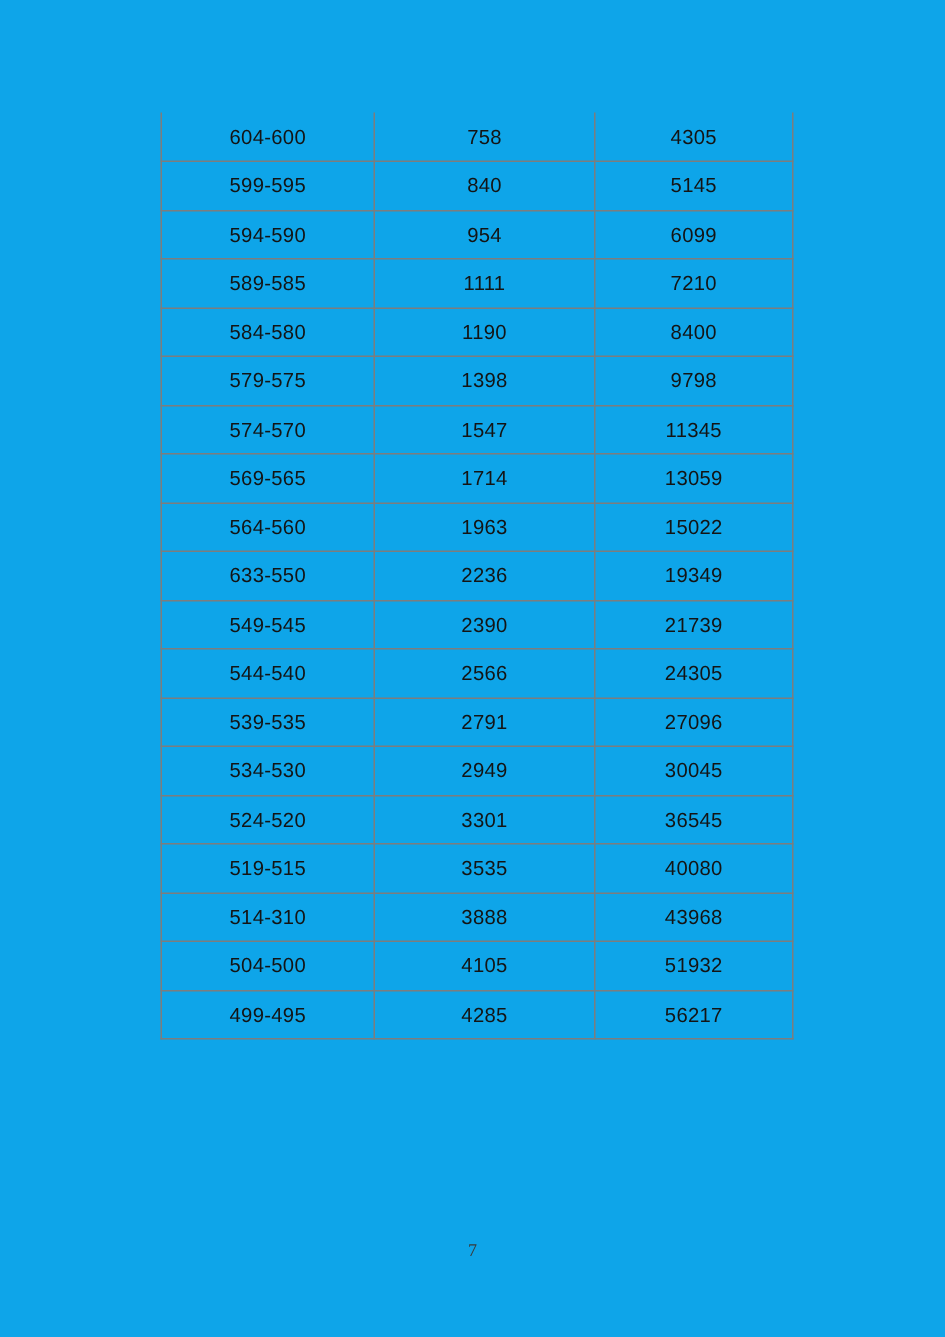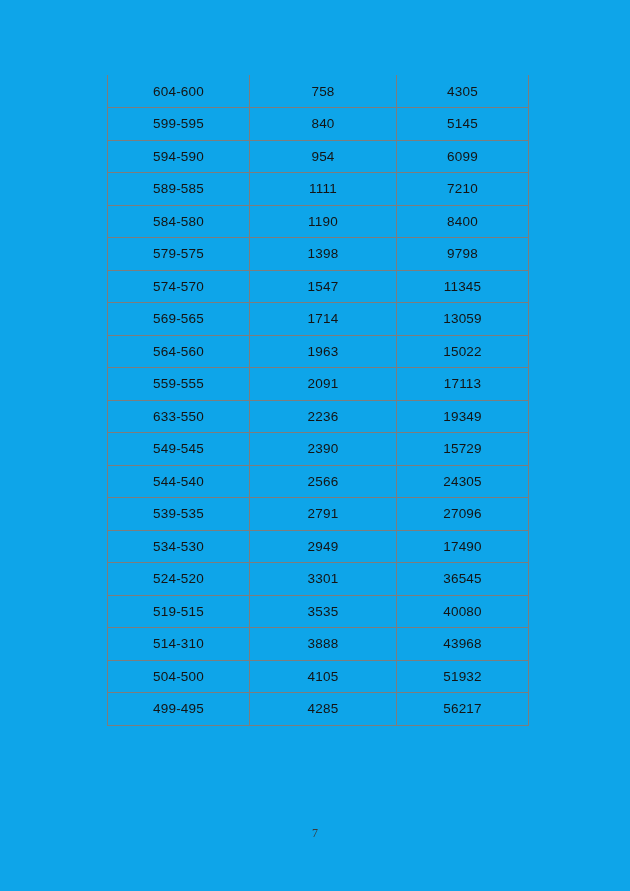--- a/index.html
+++ b/index.html
@@ -101,48 +101,43 @@
           <td>569-565</td>
           <td>1714</td>
           <td>13059</td>
         </tr>
         <tr>
           <td>564-560</td>
           <td>1963</td>
           <td>15022</td>
         </tr>
         <tr>
-          <td>559-555</td>
-          <td>2091</td>
-          <td>17113</td>
-        </tr>
-        <tr>
           <td>633-550</td>
           <td>2236</td>
           <td>19349</td>
         </tr>
         <tr>
           <td>549-545</td>
           <td>2390</td>
-          <td>15729</td>
+          <td>21739</td>
         </tr>
         <tr>
           <td>544-540</td>
           <td>2566</td>
           <td>24305</td>
         </tr>
         <tr>
           <td>539-535</td>
           <td>2791</td>
           <td>27096</td>
         </tr>
         <tr>
           <td>534-530</td>
           <td>2949</td>
-          <td>17490</td>
+          <td>30045</td>
         </tr>
         <tr>
           <td>524-520</td>
           <td>3301</td>
           <td>36545</td>
         </tr>
         <tr>
           <td>519-515</td>
           <td>3535</td>
           <td>40080</td>

